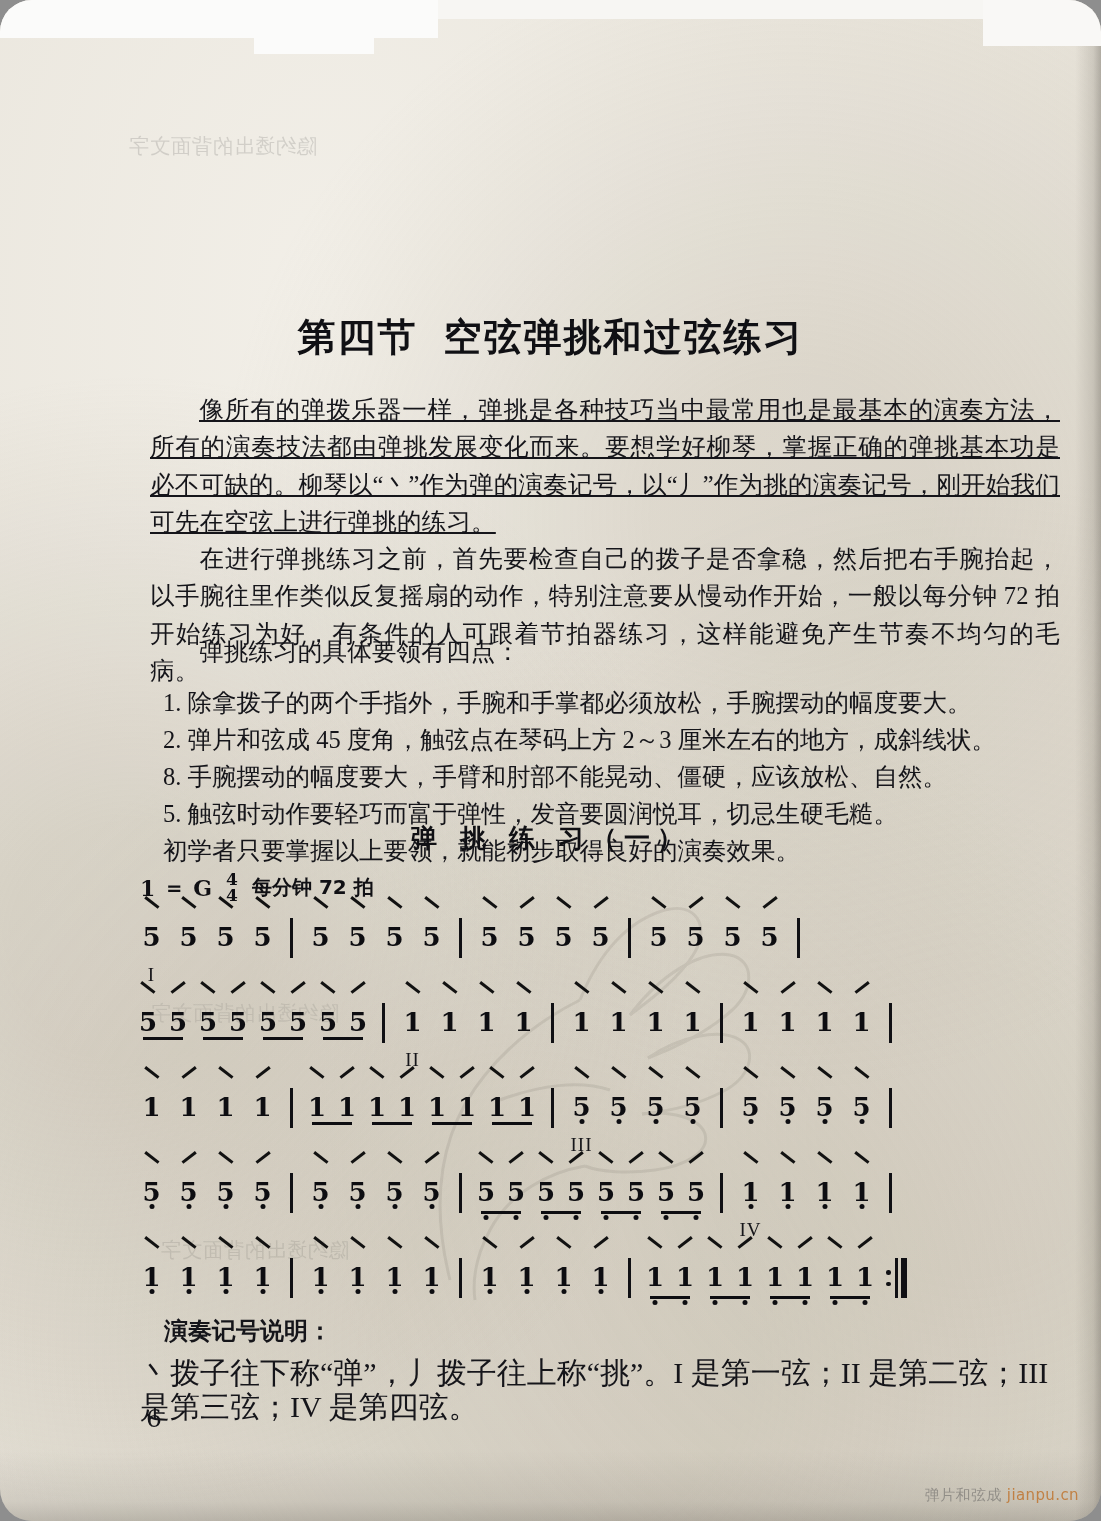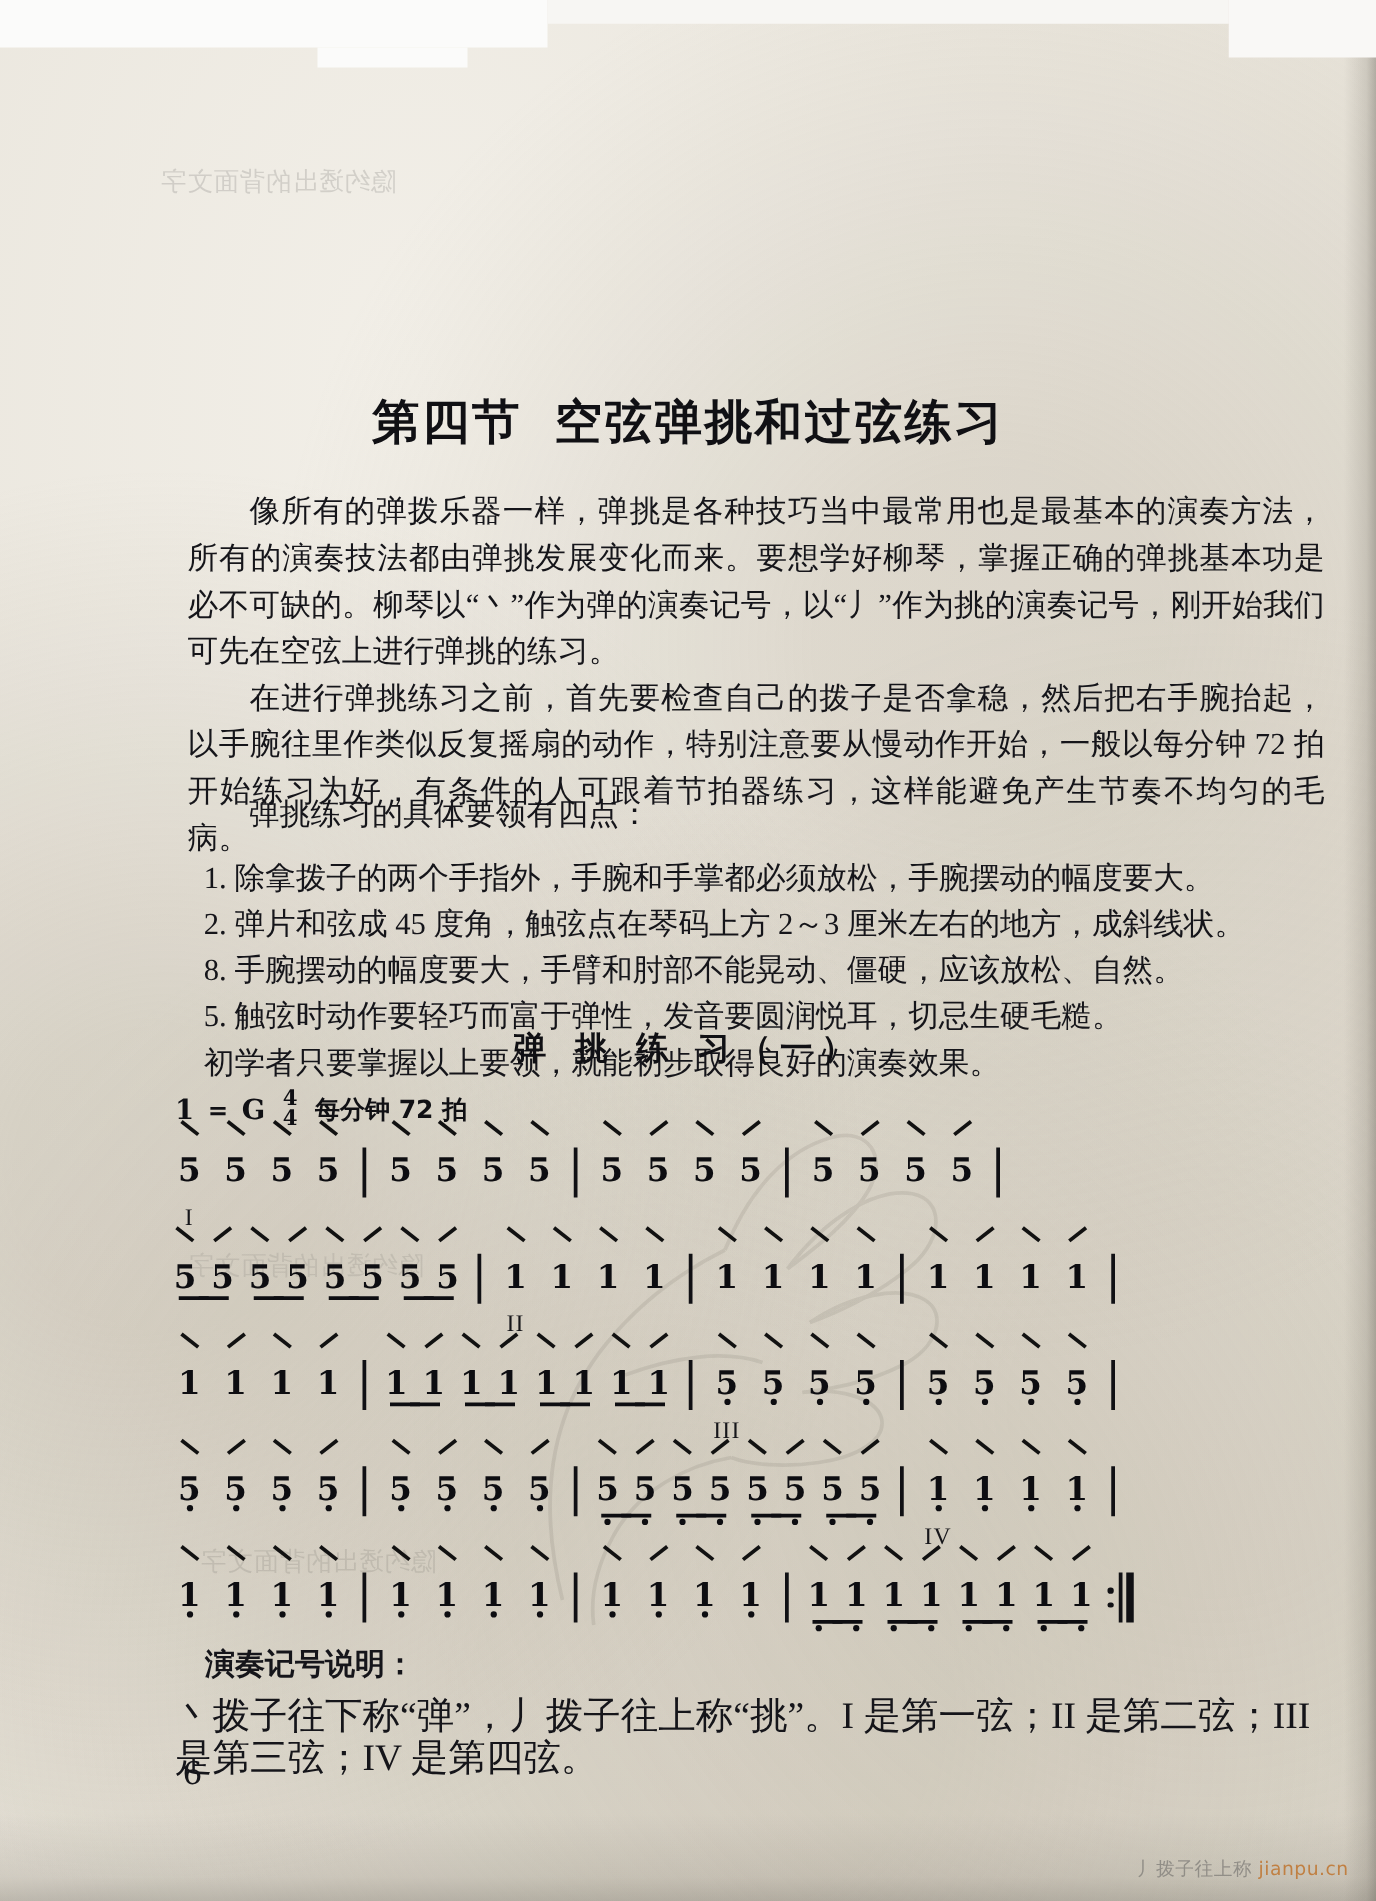--- a/index.html
+++ b/index.html
@@ -11,20 +11,21 @@
   .page {
     position: relative;
     width: 1101px;
     height: 1521px;
     margin: 0 auto;
     overflow: hidden;
     background:
       radial-gradient(ellipse at 30% 20%, #f2efe8 0%, #eae6dd 45%, #e2ddd2 100%);
     font-family: "Liberation Serif", "DejaVu Serif", serif;
     color: #16161a;
+    border-radius: 32px;
   }
   
   .page::before {
     content: "";
     position: absolute;
     inset: 0;
     pointer-events: none;
     background:
       radial-gradient(circle at 12% 62%, rgba(185,178,163,.30) 0 9%, rgba(0,0,0,0) 42%),
       radial-gradient(circle at 72% 34%, rgba(190,183,168,.24) 0 11%, rgba(0,0,0,0) 45%),
@@ -103,21 +104,21 @@
     position: absolute;
     left: 150px;
     width: 910px;
     font-size: 24.5px;
     line-height: 37.5px;
     letter-spacing: .2px;
     text-align: justify;
     text-justify: inter-character;
     color: #15151a;
   }
-  #para-1 { top: 366px; }
+  #para-1 { top: 366px; text-decoration: underline; }
   #para-2 { top: 515px; }
   #lead-in { top: 617px; margin-top: 16px; }
   .list-line {
     position: absolute;
     left: 163px;
     width: 900px;
     font-size: 24.5px;
     line-height: 37.5px;
     color: #15151a;
     margin-top: 31px;
@@ -509,16 +510,16 @@
         </div>
       </div>
 
     <div class="legend-title">演奏记号说明：</div>
     <div class="legend-body">丶拨子往下称“弹”，丿拨子往上称“挑”。I 是第一弦；II 是第二弦；III 是第三弦；IV 是第四弦。</div>
 
     <div class="page-number">6</div>
   </div>
 
   <div class="watermark">
-    <span class="cn">丿拨子往上称</span>
+    <span class="cn">弹片和弦成</span>
     <span class="url">jianpu.cn</span>
   </div>
 </div>
 
 </body></html>

